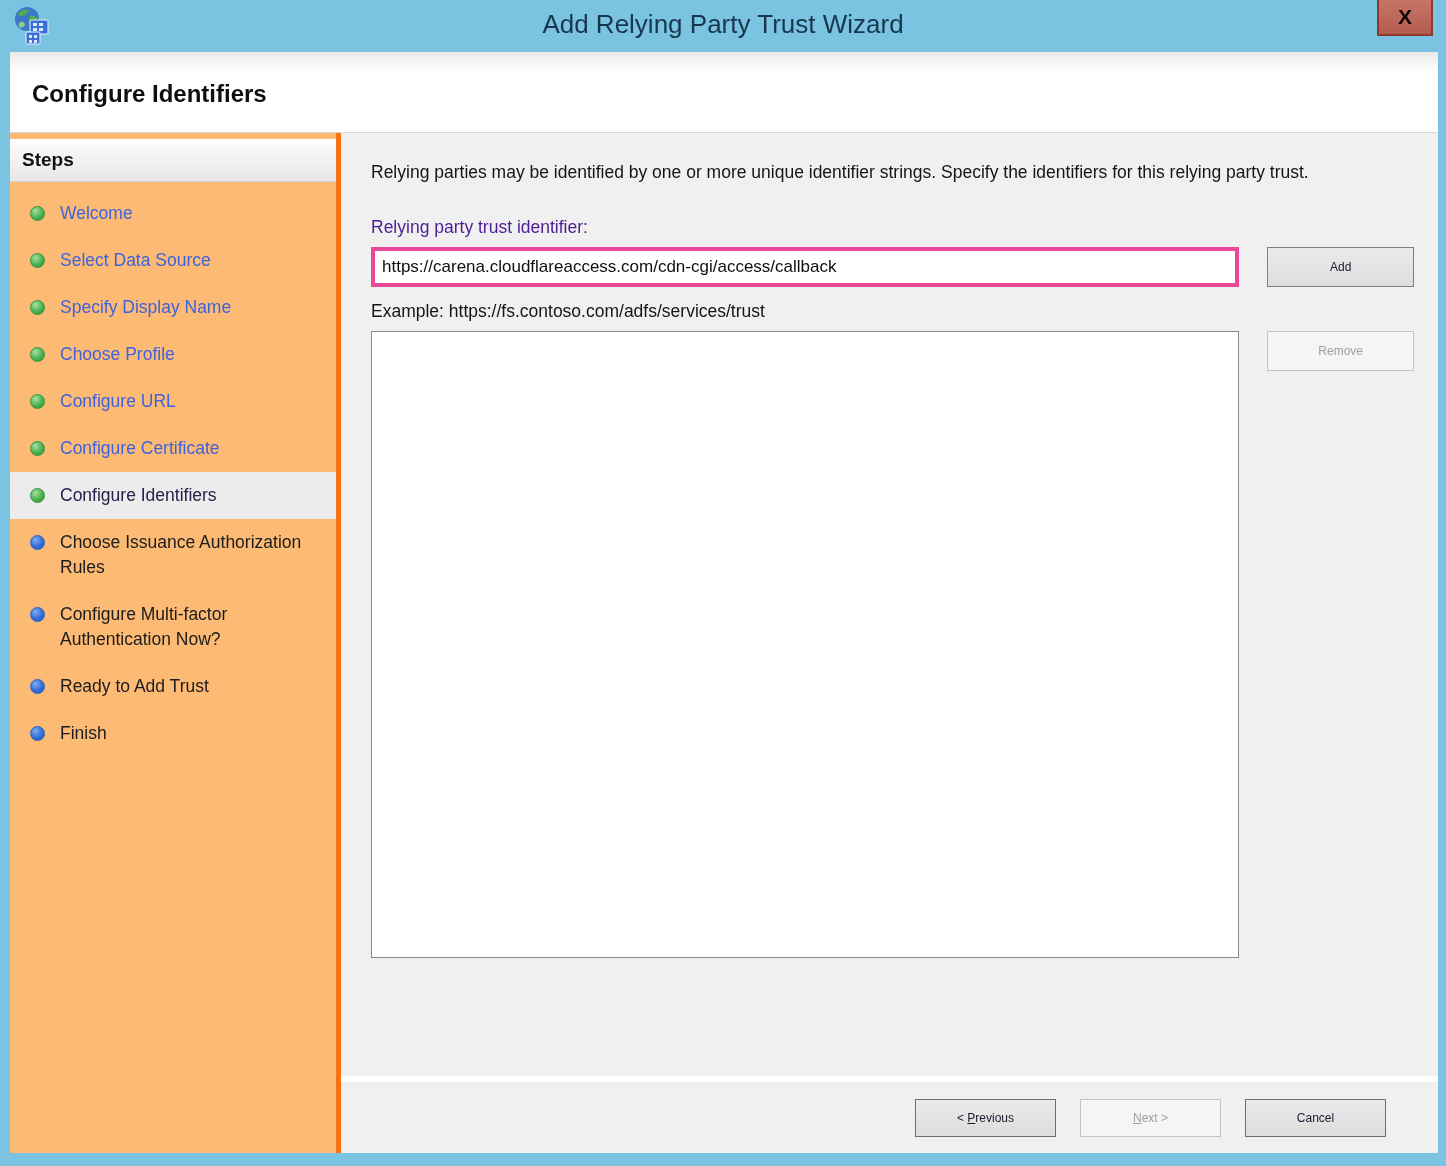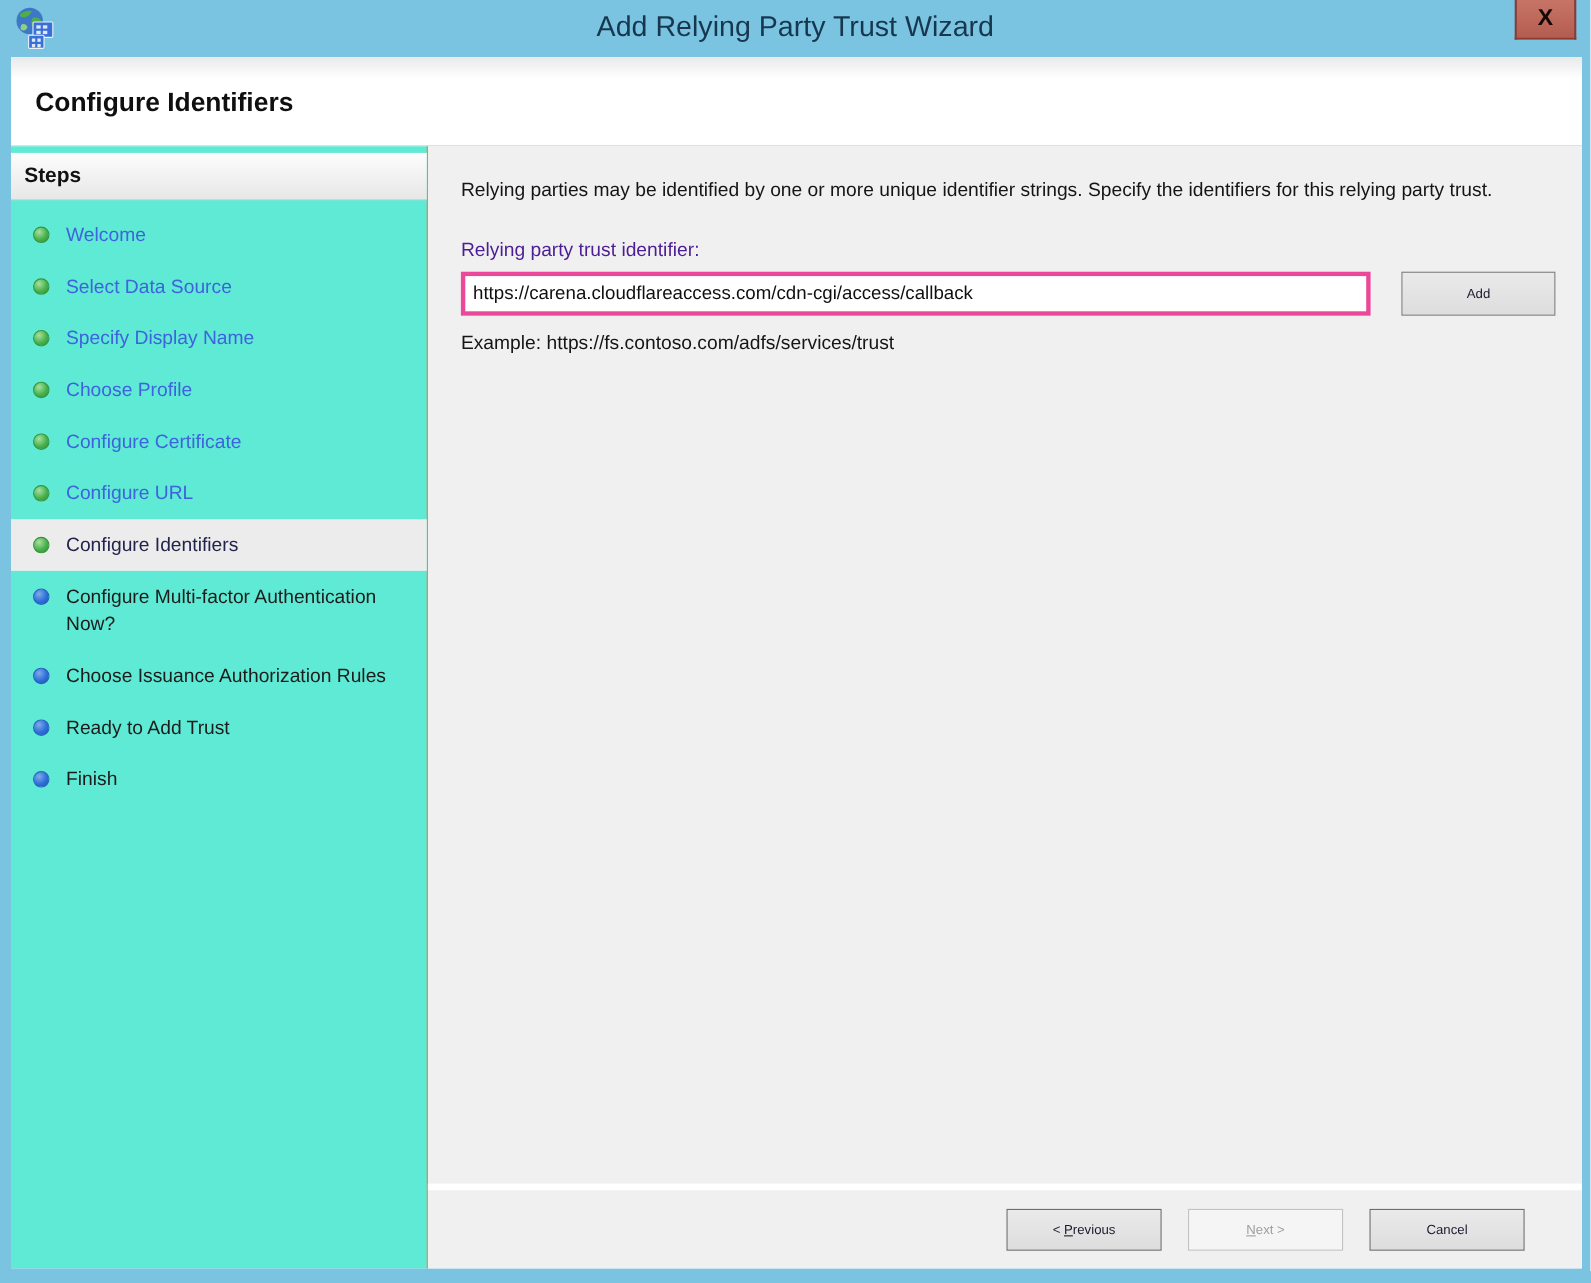--- a/index.html
+++ b/index.html
@@ -44,22 +44,22 @@
   }
   .header h1 {
     margin:0; padding:28px 0 0 22px;
     font-size:24px; font-weight:bold; color:#0f0f0f;
   }
 
   .body { flex:1; display:flex; min-height:0; }
 
   
   .sidebar {
-    flex:none; width:379px; background:#5eead4;
-    border-right:1px solid #f97316;
+    flex:none; width:331px; background:#fdba74;
+    border-right:5px solid #f97316;
   }
   .steps-title {
     margin-top:6px; height:43px;
     background:linear-gradient(#fdfdfd, #e7e7e7);
     border-bottom:1px solid #d5d5d5;
     font-size:19px; font-weight:bold; color:#111;
     display:flex; align-items:center; padding-left:12px;
   }
   ul.steps { list-style:none; margin:8px 0 0 0; padding:0; }
   ul.steps li {
@@ -183,37 +183,37 @@
           <li class="done">
             <span class="bullet"></span>
             <span class="step-label">Specify Display Name</span>
           </li>
           <li class="done">
             <span class="bullet"></span>
             <span class="step-label">Choose Profile</span>
           </li>
           <li class="done">
             <span class="bullet"></span>
+            <span class="step-label">Configure URL</span>
+          </li>
+          <li class="done">
+            <span class="bullet"></span>
             <span class="step-label">Configure Certificate</span>
           </li>
-          <li class="done">
-            <span class="bullet"></span>
-            <span class="step-label">Configure URL</span>
-          </li>
           <li class="current">
             <span class="bullet"></span>
             <span class="step-label">Configure Identifiers</span>
           </li>
           <li class="pending">
             <span class="bullet"></span>
+            <span class="step-label">Choose Issuance Authorization Rules</span>
+          </li>
+          <li class="pending">
+            <span class="bullet"></span>
             <span class="step-label">Configure Multi-factor Authentication Now?</span>
-          </li>
-          <li class="pending">
-            <span class="bullet"></span>
-            <span class="step-label">Choose Issuance Authorization Rules</span>
           </li>
           <li class="pending">
             <span class="bullet"></span>
             <span class="step-label">Ready to Add Trust</span>
           </li>
           <li class="pending">
             <span class="bullet"></span>
             <span class="step-label">Finish</span>
           </li>
         </ul>
@@ -225,20 +225,24 @@
           <p class="intro">Relying parties may be identified by one or more unique identifier strings. Specify the identifiers for this relying party trust.</p>
 
           <div class="field-label">Relying party trust identifier:</div>
           <div class="row">
             <input class="identifier-input" type="text" autofocus="" value="https://carena.cloudflareaccess.com/cdn-cgi/access/callback" style="">
             <button class="btn side">Add</button>
           </div>
 
           <div class="example">Example: https://fs.contoso.com/adfs/services/trust</div>
 
+          <div class="row">
+            <ul class="listbox"></ul>
+            <button class="btn side disabled" disabled="">Remove</button>
+          </div>
 
         </div>
 
         <div class="footer">
           <button class="btn enabled"><span>&lt; </span><span class="ak">P</span><span>revious</span></button>
           <button class="btn disabled" disabled=""><span class="ak">N</span><span>ext &gt;</span></button>
           <button class="btn enabled">Cancel</button>
         </div>
       </div>
 

